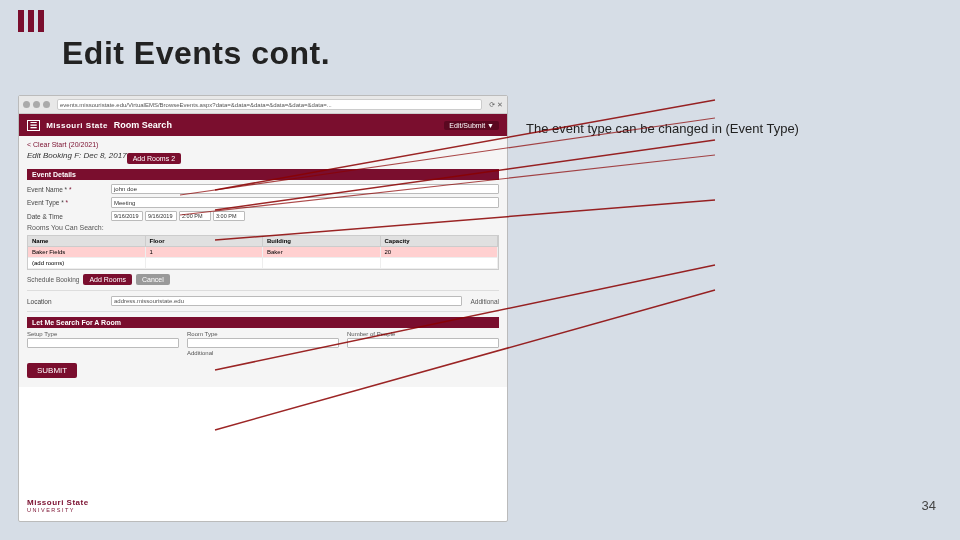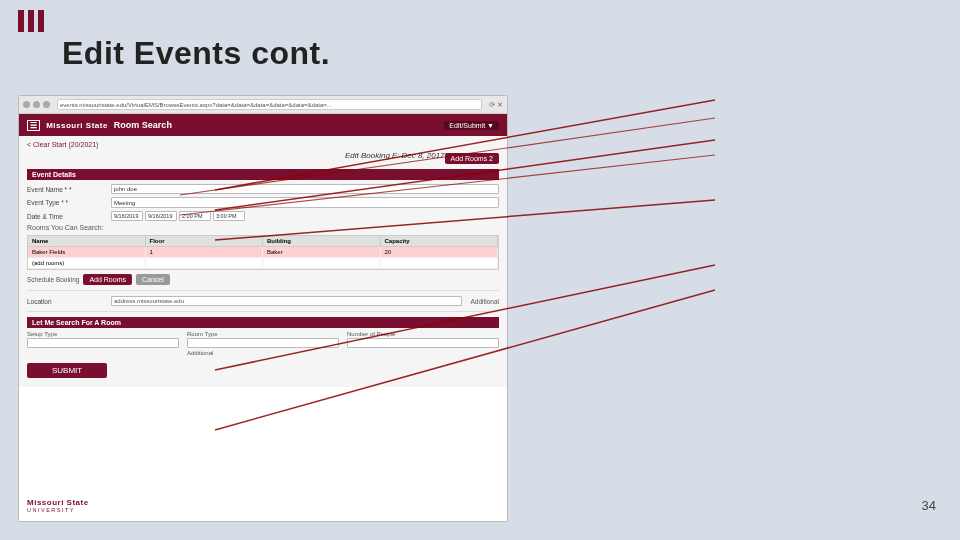--- a/index.html
+++ b/index.html
@@ -284,21 +284,21 @@
       background: #fff;
       border: 1px solid #bbb;
       border-radius: 1px;
       font-size: 6px;
     }
 
     .submit-btn {
       background: #7a0e2e;
       color: #fff;
       font-size: 8px;
-      padding: 3px 25px;
+      padding: 3px 10px;
       border-radius: 2px;
       display: inline-block;
       margin: 4px 0;
     }
 
     
     .mo-state-logo {
       position: absolute;
       bottom: 8px;
       left: 8px;
@@ -371,21 +371,21 @@
       <div class="app-navbar">
         <span style="font-size:8px;color:#fff;font-weight:bold;border:1px solid #fff;padding:0 2px;">☰</span>
         <span class="navbar-logo">Missouri State</span>
         <span class="navbar-title">Room Search</span>
         <div class="navbar-spacer"></div>
         <div class="navbar-btn">Edit/Submit ▼</div>
       </div>
 
       <div class="form-area">
         <div class="form-breadcrumb">&lt; Clear Start (20/2021)</div>
-        <div style="display:flex;justify-content:flex-end;align-items:center;margin-bottom:4px;">
+        <div style="display:flex;justify-content:flex-start;align-items:center;margin-bottom:4px;">
           <div class="form-header">Edit Booking F: Dec 8, 2017</div>
           <div class="btn-primary">Add Rooms 2</div>
         </div>
 
         <div class="section-header">Event Details</div>
 
         
         <div class="form-row">
           <div class="form-label required">Event Name *</div>
           <div class="form-input" style="display:flex;align-items:center;font-size:6px;color:#333;">john doe</div>
@@ -475,21 +475,21 @@
           <div class="mo-state-text">Missouri State</div>
           <div class="mo-state-sub">UNIVERSITY</div>
         </div>
 
       </div>
     </div>
 
     <div class="annotation-panel">
       <p style="font-size:13px;line-height:1.55;color:#222;">
         <br>
-        <br>
+        <span>The event type can be changed in (Event Type)</span><br>
         <br>
       </p>
       <div class="page-number">34</div>
     </div>
 
   </div>
 
   <svg class="annotation-lines" xmlns="http://www.w3.org/2000/svg">
 
     <line x1="215" y1="190" x2="715" y2="100" stroke="#8b0000" stroke-width="1.5" opacity="0.85"></line>

